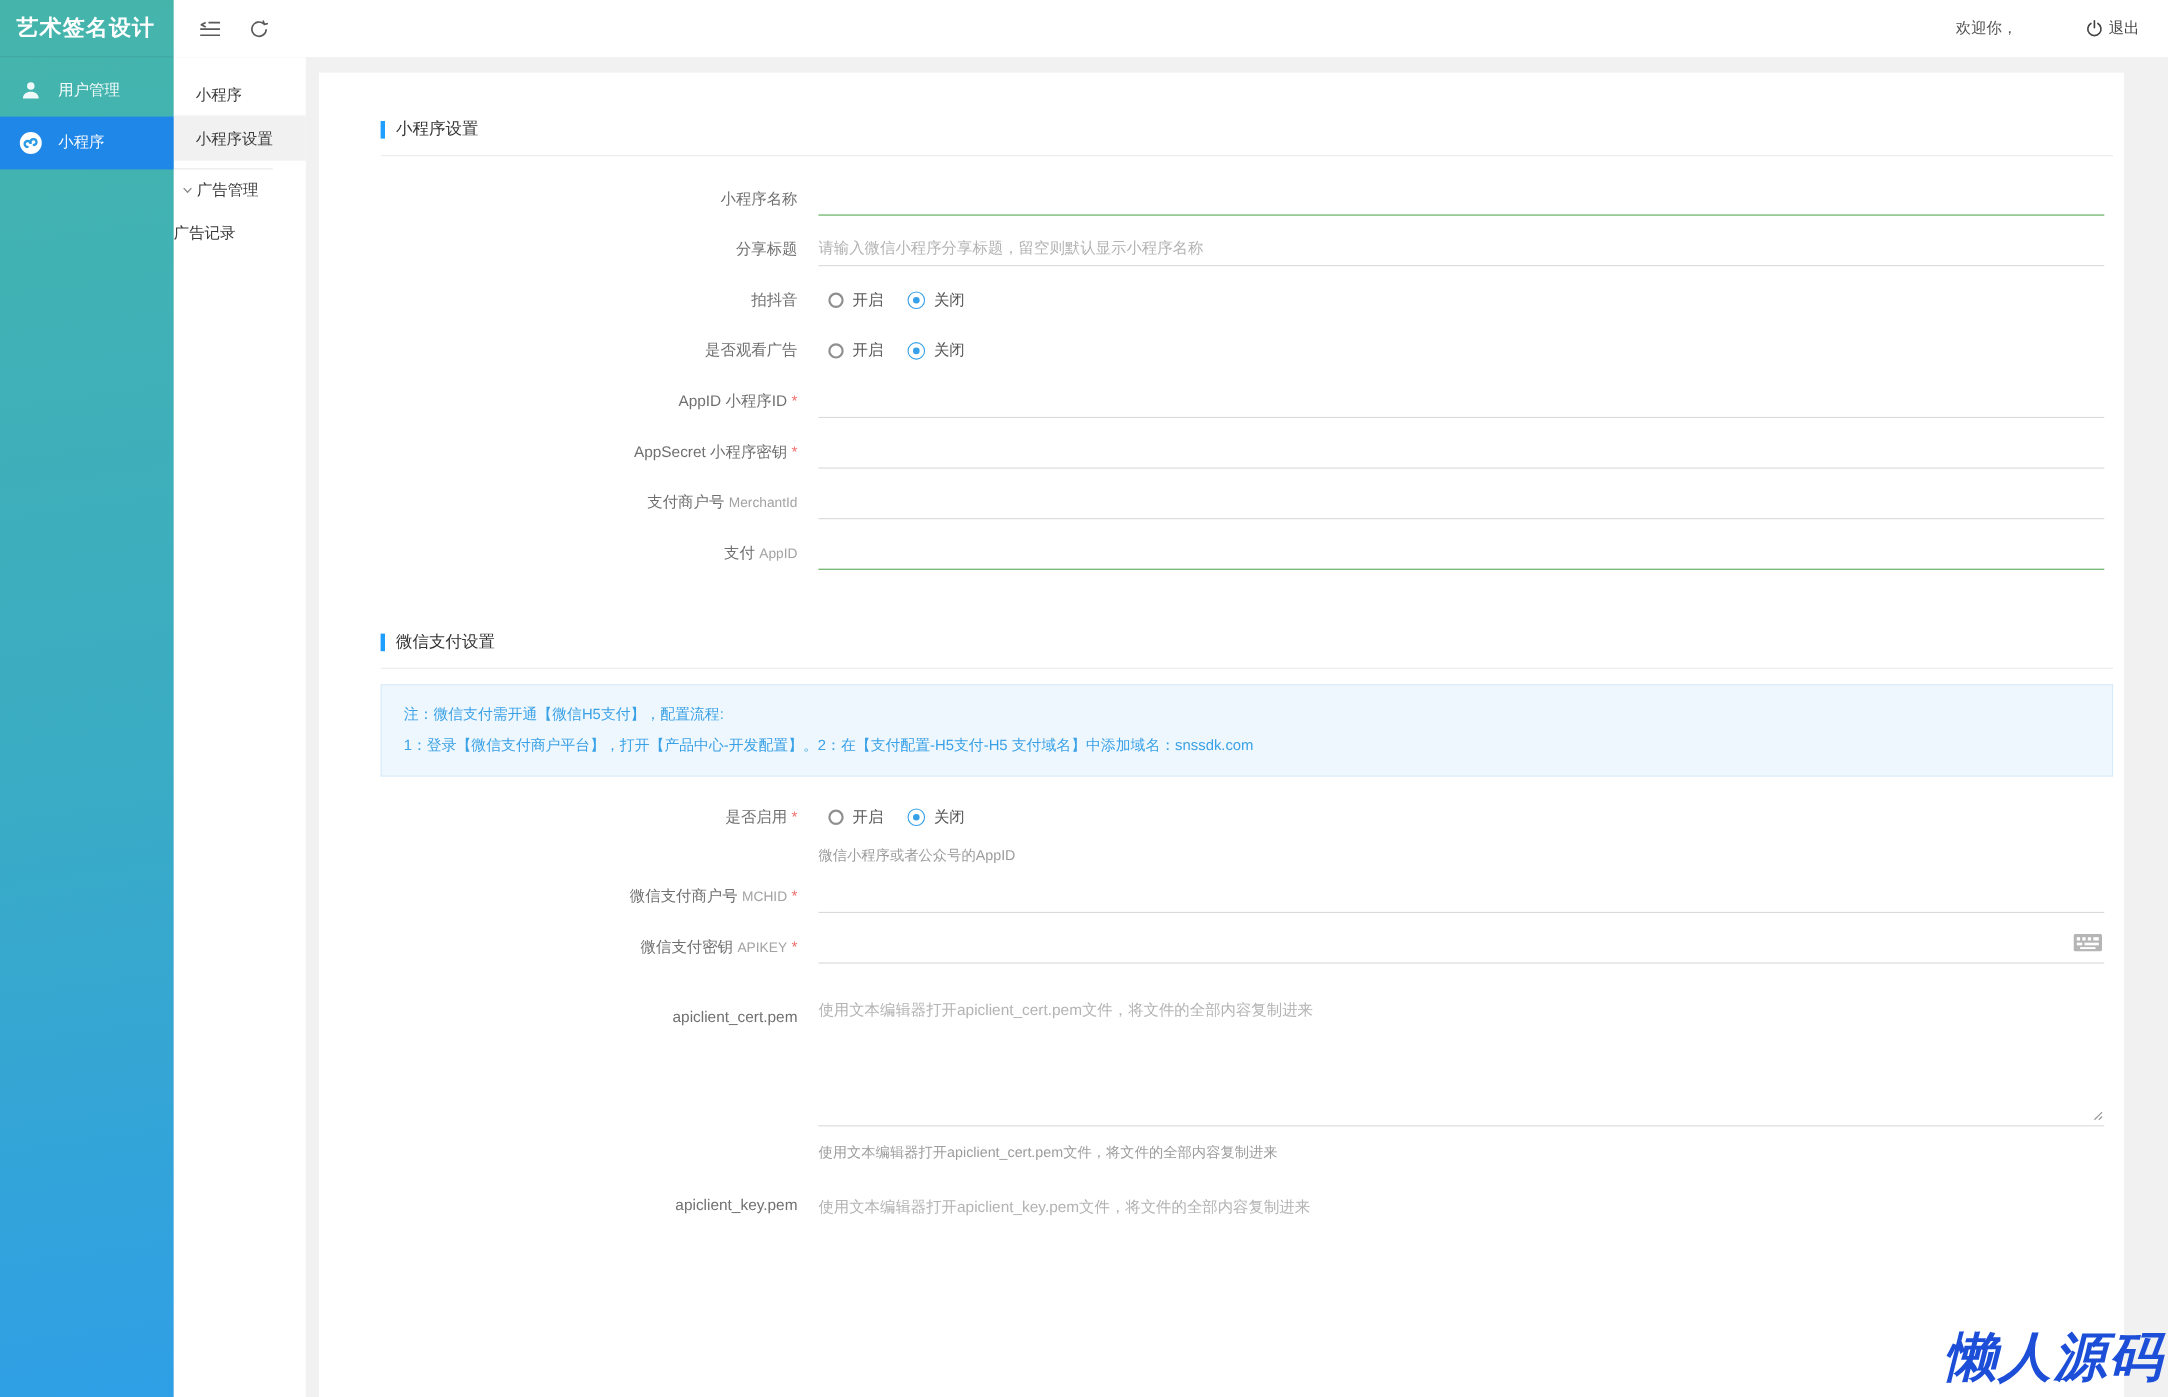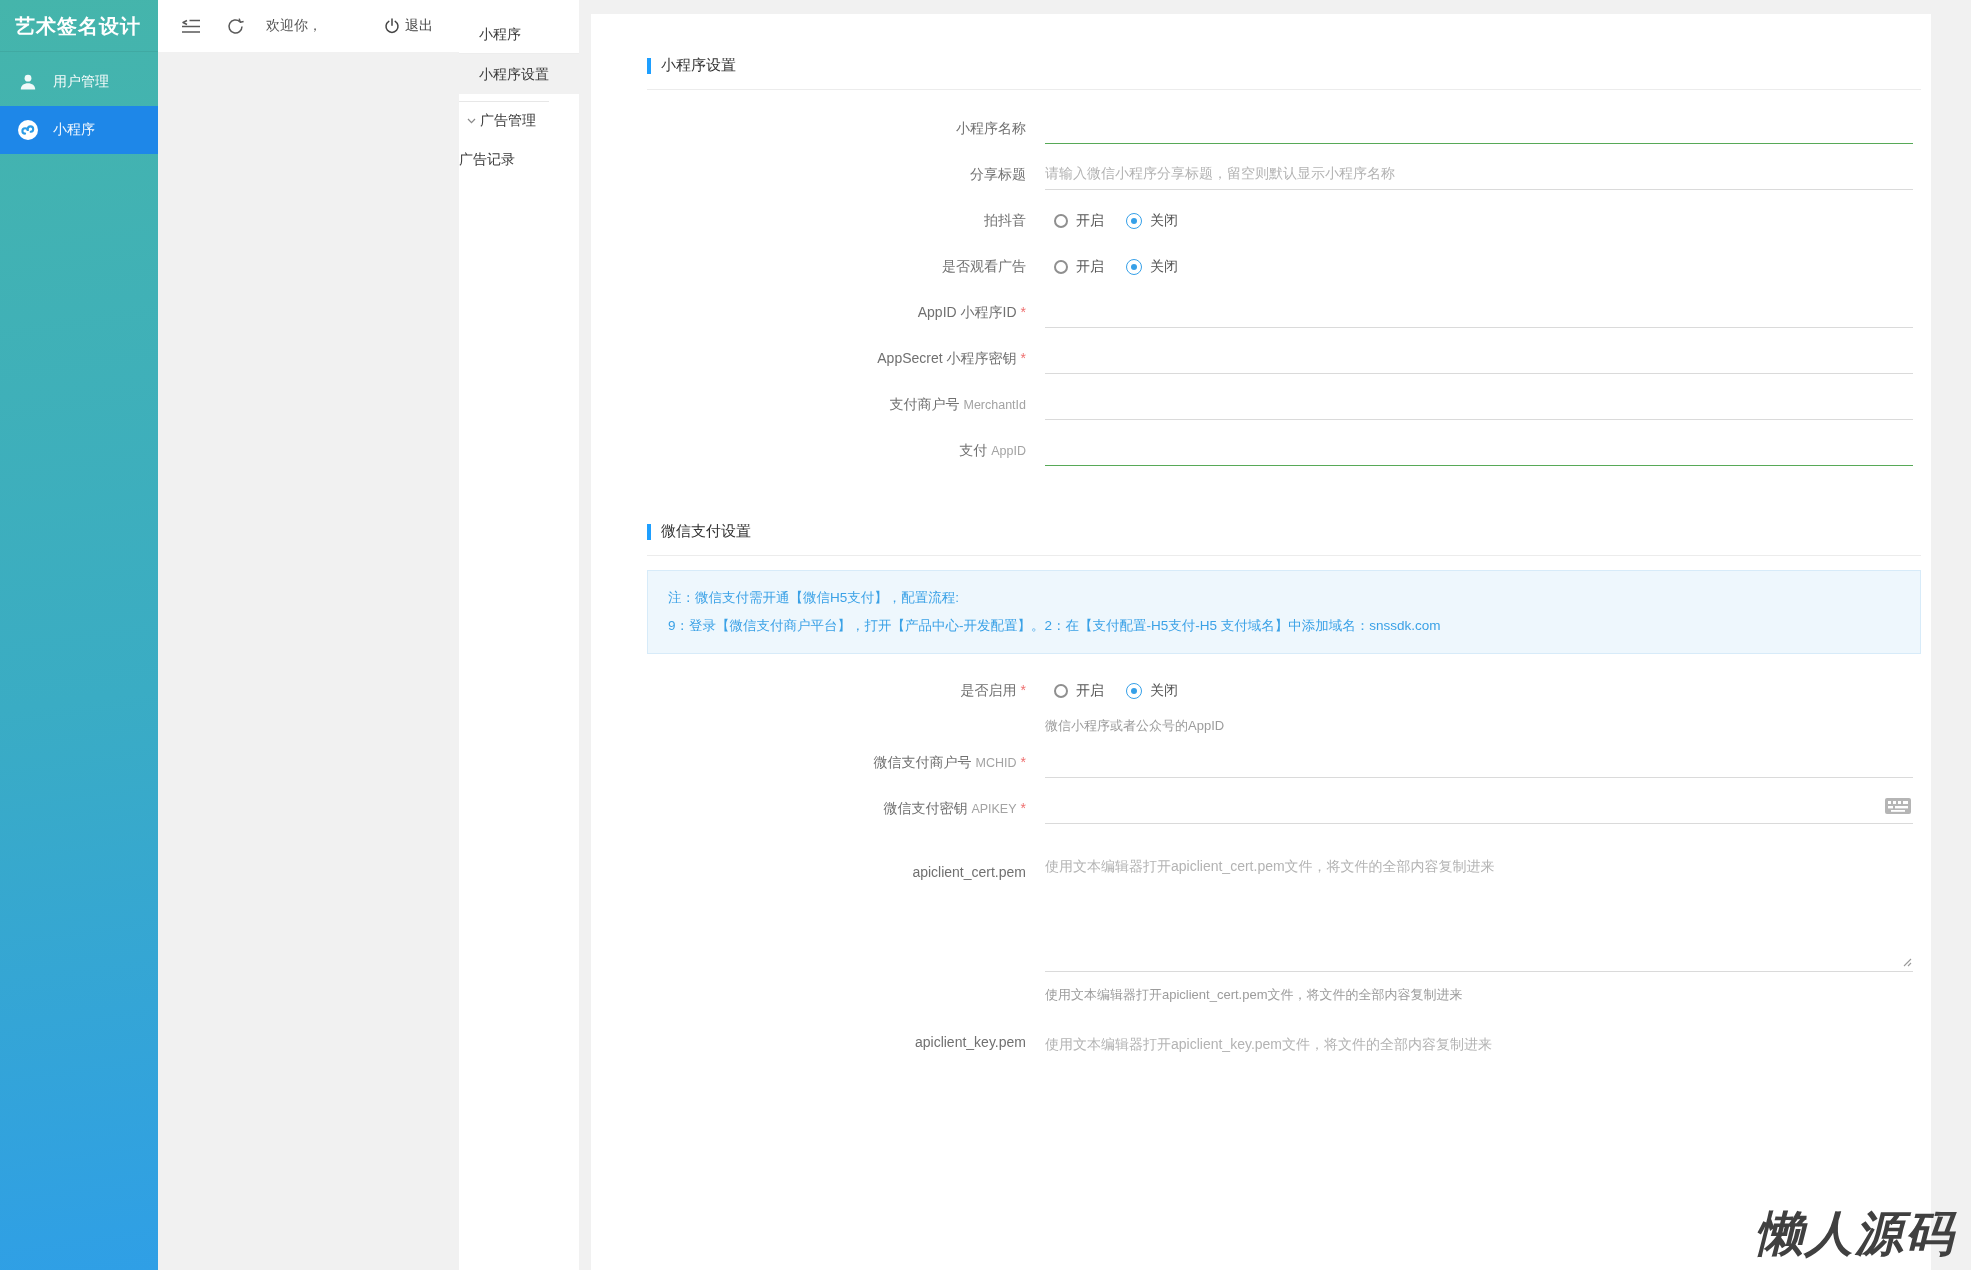--- a/index.html
+++ b/index.html
@@ -8,21 +8,21 @@
 
   
   .sidebar { width:158px; flex:0 0 158px; background:linear-gradient(172deg,#45b5ab 0%,#3aacc4 55%,#2f9fe6 100%); color:#fff; }
   .logo { height:52px; line-height:52px; padding-left:15px; font-size:20px; font-weight:bold; letter-spacing:1px; border-bottom:1px solid rgba(0,0,0,.06); }
   .nav { padding-top:6px; }
   .nav-item { height:48px; display:flex; align-items:center; cursor:pointer; color:rgba(255,255,255,.95); font-size:14px; }
   .nav-item .nico { width:24px; height:24px; margin-left:16px; margin-right:13px; display:flex; align-items:center; justify-content:center; }
   .nav-item.active { background:#1e87e8; }
 
   
-  .right { flex:1; display:flex; flex-direction:row; min-width:0; }
+  .right { flex:1; display:flex; flex-direction:column; min-width:0; }
   .topbar { height:52px; background:#fff; display:flex; align-items:center; padding:0 26px 0 20px; }
   .tbico { width:26px; height:26px; display:flex; align-items:center; justify-content:center; cursor:pointer; margin-right:18px; }
   .tb-right { margin-left:auto; display:flex; align-items:center; color:#555; font-size:14px; }
   .welcome { margin-right:62px; }
   .logout { display:flex; align-items:center; cursor:pointer; color:#444; }
   .logout svg { margin-right:5px; }
 
   .body { flex:1; display:flex; background:#f1f1f1; overflow:hidden; }
 
   
@@ -72,21 +72,21 @@
   .tarow .flabel { padding-top:12px; }
   .tarow.key { margin-top:24px; }
   .tarow.key .flabel { padding-top:4px; }
   .ta-wrap { flex:1; margin:0 8px 0 19px; position:relative; }
   .pem-ta { width:100%; height:120px; border:none; outline:none; resize:none; background:transparent; border-bottom:1px solid #dadada; font-size:14px; color:#333; padding:6px 0 0 0; font-family:inherit; }
   .pem-ta::placeholder { color:#b3b3b3; }
   .pem-ta.noline { border-bottom:none; }
   .resize-corner { position:absolute; right:1px; bottom:5px; }
   .ta-helper { margin-left:398px; margin-top:8px; font-size:13px; color:#9c9c9c; line-height:22px; }
 
-  .watermark { position:absolute; right:16px; bottom:4px; font-size:48px; font-weight:bold; font-style:italic; color:#404040; letter-spacing:2px; pointer-events:none; }
+  .watermark { position:absolute; right:4px; bottom:4px; font-size:48px; font-weight:bold; font-style:italic; color:#1d4ed8; letter-spacing:2px; pointer-events:none; }
 </style>
 </head>
 <body>
 
 <div class="app">
 
   <aside class="sidebar">
     <div class="logo">艺术签名设计</div>
     <nav class="nav">
       <div class="nav-item">
@@ -241,21 +241,21 @@
           </div>
 
           <div class="sec-title sec2">
             <span class="bar"></span>
             <span>微信支付设置</span>
           </div>
           <div class="sec-divider"></div>
 
           <div class="note-box">
             <div>注：微信支付需开通【微信H5支付】，配置流程:</div>
-            <div>9：登录【微信支付商户平台】，打开【产品中心-开发配置】。2：在【支付配置-H5支付-H5 支付域名】中添加域名：snssdk.com</div>
+            <div>1：登录【微信支付商户平台】，打开【产品中心-开发配置】。2：在【支付配置-H5支付-H5 支付域名】中添加域名：snssdk.com</div>
           </div>
 
           <div class="form" style="margin-top:14px;">
 
             <div class="frow">
               <div class="flabel"><span>是否启用</span><span class="req">*</span></div>
               <div class="radio-group">
                 <span class="radio">
                     <span class="rc"></span>
                     <span class="rt">开启</span>

